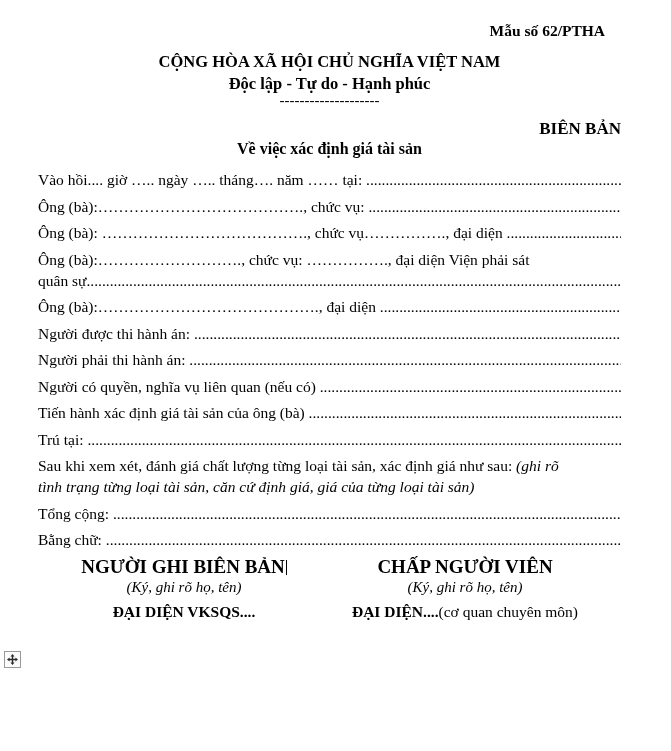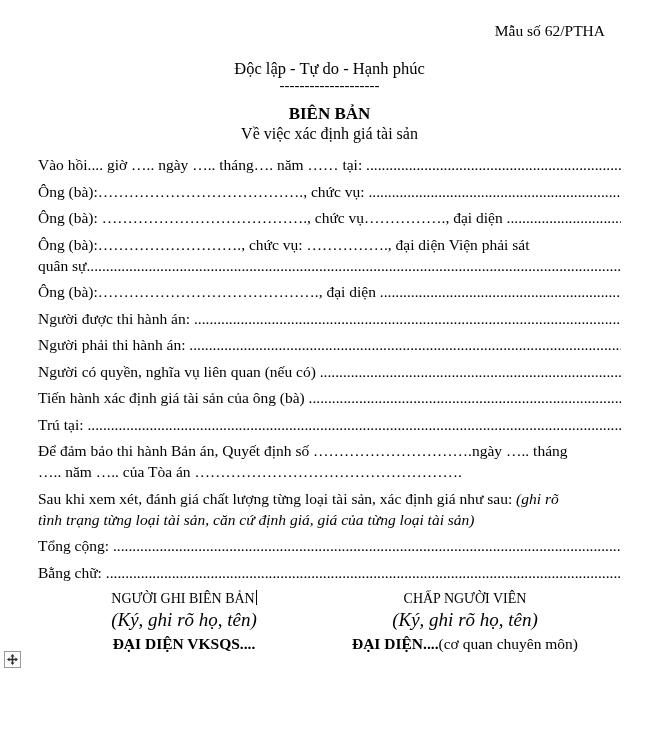--- a/index.html
+++ b/index.html
@@ -6,55 +6,56 @@
   .page{
     position:relative;
     width:671px;height:751px;
     background:#ffffff;
     color:#000;
     font-family:"Liberation Serif","DejaVu Serif",serif;
     font-size:15.5px;
     overflow:hidden;
   }
   .content{padding:20px 50px 0 38px;}
-  .form-number{text-align:right;line-height:21px;margin-right:16px;}
+  .form-number{text-align:right;line-height:21px;margin-right:16px;font-weight:bold;}
   .nat-title{text-align:center;font-weight:bold;font-size:16.5px;line-height:21px;margin-top:10px;}
-  .motto{text-align:center;font-weight:normal;font-size:16.5px;line-height:21px;margin-top:17px;}
+  .motto{text-align:center;font-weight:bold;font-size:16.5px;line-height:21px;margin-top:1px;}
   .divider{text-align:center;line-height:12px;font-size:15px;letter-spacing:0px;}
-  .doc-title{text-align:center;font-weight:bold;font-size:17px;line-height:21px;margin-top:12px;}
-  .doc-subtitle{text-align:center;font-weight:normal;font-size:16px;line-height:20px;}
+  .doc-title{text-align:right;font-weight:bold;font-size:17px;line-height:21px;margin-top:12px;}
+  .doc-subtitle{text-align:center;font-weight:bold;font-size:16px;line-height:20px;}
   .body-block{margin-top:10px;}
   .para{margin:0 0 5.5px 0;}
   .line{white-space:nowrap;line-height:21px;height:21px;}
   .line.clip{overflow:hidden;}
   .it{font-style:italic;}
   .sig-block{display:flex;margin-top:2px;}
   .sig-col{text-align:center;}
   .sig-col.left{width:292px;}
   .sig-col.right{width:270px;}
-  .sig-title{font-weight:normal;font-size:14px;line-height:21px;white-space:nowrap;}
-  .sig-note{font-style:italic;font-size:19px;line-height:21px;white-space:nowrap;font-family:Liberation Serif, serif;}
+  .sig-title{font-weight:bold;font-size:19px;line-height:21px;white-space:nowrap;}
+  .sig-note{font-style:italic;font-size:15px;line-height:21px;white-space:nowrap;font-family:Liberation Serif, serif;}
   .sig-title2{font-weight:bold;font-size:15.5px;line-height:21px;margin-top:3px;white-space:nowrap;}
   .sig-title2 .tail{font-weight:normal;}
   .caret{display:inline-block;width:1px;height:15px;background:#000;margin-left:1px;vertical-align:-2px;}
   .move-handle{
     position:absolute;left:4px;top:651px;
     width:17px;height:17px;box-sizing:border-box;
     border:1px solid #9a9a9a;background:#fcfcfc;
     display:flex;align-items:center;justify-content:center;
     cursor:move;
   }
 </style>
 </head>
 <body>
 
 <div class="page">
   <div class="content">
 
     <div class="form-number">Mẫu số 62/PTHA</div>
+    <div class="nat-title">CỘNG HÒA XÃ HỘI CHỦ NGHĨA VIỆT NAM</div>
     <div class="motto">Độc lập - Tự do - Hạnh phúc</div>
     <div class="divider">--------------------</div>
     <div class="doc-title">BIÊN BẢN</div>
     <div class="doc-subtitle">Về việc xác định giá tài sản</div>
 
     <div class="body-block" id="body-lines">
         <div class="para">
           <div class="line clip"><span>Vào hồi.... giờ ….. ngày ….. tháng…. năm …… tại: ......................................................................................................................................................</span></div>
         </div>
         <div class="para">
@@ -77,24 +78,20 @@
           <div class="line clip"><span>Người phải thi hành án: ......................................................................................................................................................</span></div>
         </div>
         <div class="para">
           <div class="line clip"><span>Người có quyền, nghĩa vụ liên quan (nếu có)  ......................................................................................................................................................</span></div>
         </div>
         <div class="para">
           <div class="line clip"><span>Tiến hành xác định giá tài sản của ông (bà)  ......................................................................................................................................................</span></div>
         </div>
         <div class="para">
           <div class="line clip"><span>Trú tại: ......................................................................................................................................................</span></div>
-        </div>
-        <div class="para">
-          <div class="line"><span>Để đảm bảo thi hành Bản án, Quyết định số ………………………….ngày ….. tháng</span></div>
-          <div class="line"><span> ….. năm ….. của Tòa án …………………………………………….</span></div>
         </div>
         <div class="para">
           <div class="line"><span>Sau khi xem xét, đánh giá chất lượng từng loại tài sản, xác định giá như sau: </span><span class="it">(ghi rõ</span></div>
           <div class="line"><span class="it">tình trạng từng loại tài sản, căn cứ định giá, giá của từng loại tài sản)</span></div>
         </div>
         <div class="para">
           <div class="line clip"><span>Tổng cộng: ......................................................................................................................................................</span></div>
         </div>
         <div class="para">
           <div class="line clip"><span>Bằng chữ: ......................................................................................................................................................</span></div>

